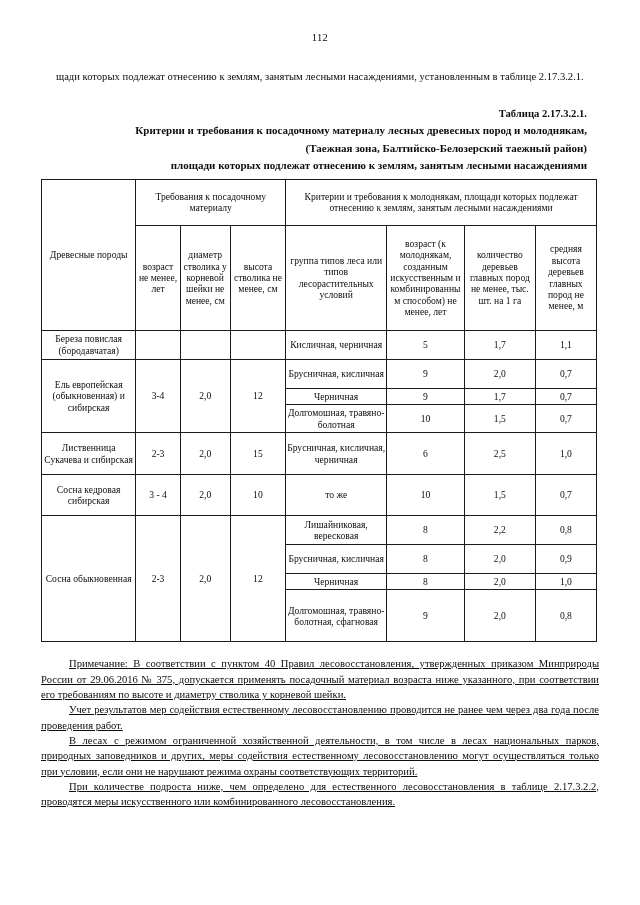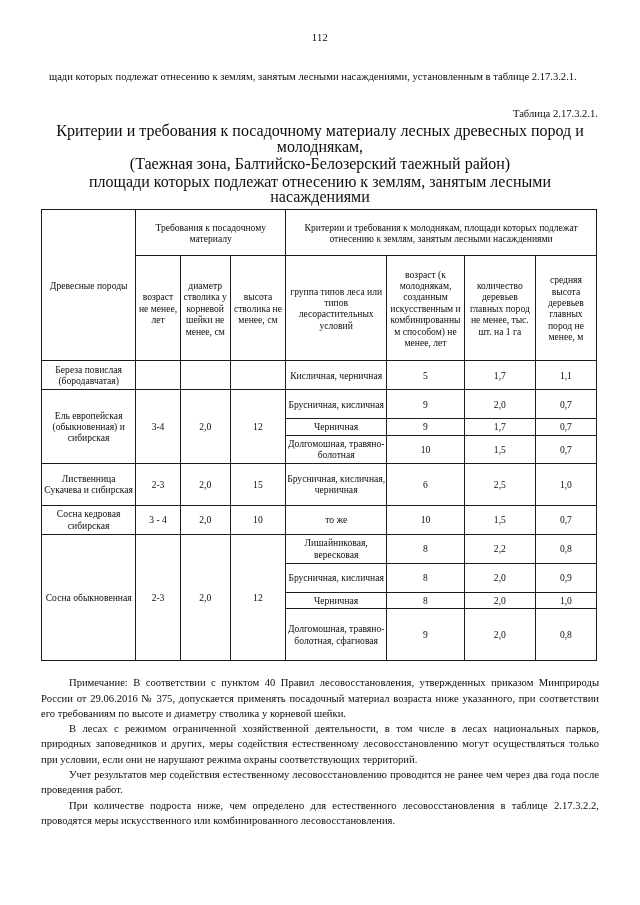--- a/index.html
+++ b/index.html
@@ -27,42 +27,43 @@
     text-align: center;
     font-size: 10.5px;
     margin-top: 32px;
     margin-bottom: 0;
     letter-spacing: 0.3px;
   }
   .body-block {
     margin: 0 41px 0 41px;
   }
   p.para {
-    margin: 8px;
+    margin: 15px;
     font-size: 10.6px;
     line-height: 15.2px;
     text-align: justify;
     text-justify: inter-word;
     hyphens: manual;
   }
   p.first-para {
     margin-top: 26px;
   }
   .table-caption-wrap {
-    margin: 0 42px;
+    margin: 0 53px;
+    font-weight: bold;
   }
   .caption-right {
     text-align: right;
     font-size: 10.6px;
     line-height: 15.2px;
     margin-top: 22px;
   }
   .caption-center {
-    text-align: center;
-    font-size: 16px;
+    text-align: right;
+    font-size: 11px;
     line-height: 15.4px;
     margin-top: 2px;
   }
   table.main-table {
     border-collapse: collapse;
     width: 556px;
     margin: 5px 0 0 41px;
     table-layout: fixed;
     font-size: 9.6px;
     line-height: 11.4px;
@@ -96,20 +97,21 @@
   .notes {
     margin: 0 41px;
     margin-top: 14px;
   }
   .notes p {
     margin: 0;
     font-size: 10.6px;
     line-height: 15.3px;
     text-align: justify;
     text-indent: 28px;
+    text-decoration: underline;
   }
 </style>
 </head>
 <body>
 
 <div class="page">
 
   <div class="page-number">112</div>
 
   <div class="body-block">
@@ -190,21 +192,21 @@
         <td class="species-col">Лиственница Сукачева и сибирская</td>
         <td>2-3</td>
         <td>2,0</td>
         <td>15</td>
         <td class="group-col">Брусничная, кисличная,  черничная</td>
         <td class="num">6</td>
         <td class="num">2,5</td>
         <td class="num">1,0</td>
       </tr>
 
-      <tr style="height:29px">
+      <tr style="height:41px">
         <td class="species-col">Сосна кедровая сибирская</td>
         <td>3 - 4</td>
         <td>2,0</td>
         <td>10</td>
         <td class="group-col">то же</td>
         <td class="num">10</td>
         <td class="num">1,5</td>
         <td class="num">0,7</td>
       </tr>
 
@@ -235,18 +237,18 @@
         <td class="num">9</td>
         <td class="num">2,0</td>
         <td class="num">0,8</td>
       </tr>
 
     </tbody>
   </table>
 
   <div class="notes">
     <p>Примечание: В соответствии с пунктом 40 Правил лесовосстановления, утвержденных приказом Минприроды России от 29.06.2016 № 375, допускается применять посадочный материал возраста ниже указанного, при  соответствии его требованиям по высоте и диаметру стволика у корневой шейки.</p>
+    <p>Учет результатов мер содействия естественному лесовосстановлению проводится не ранее чем через два года после проведения работ.</p>
     <p>В лесах с режимом ограниченной хозяйственной деятельности, в том числе в лесах национальных парков, природных заповедников и других, меры содействия естественному лесовосстановлению могут осуществляться только при условии, если они не нарушают режима охраны соответствующих территорий.</p>
-    <p>Учет результатов мер содействия естественному лесовосстановлению проводится не ранее чем через два года после проведения работ.</p>
     <p>При количестве подроста ниже, чем определено для естественного лесовосстановления в таблице 2.17.3.2.2, проводятся меры искусственного или комбинированного лесовосстановления.</p>
   </div>
 
 </div>
 
 </body></html>

